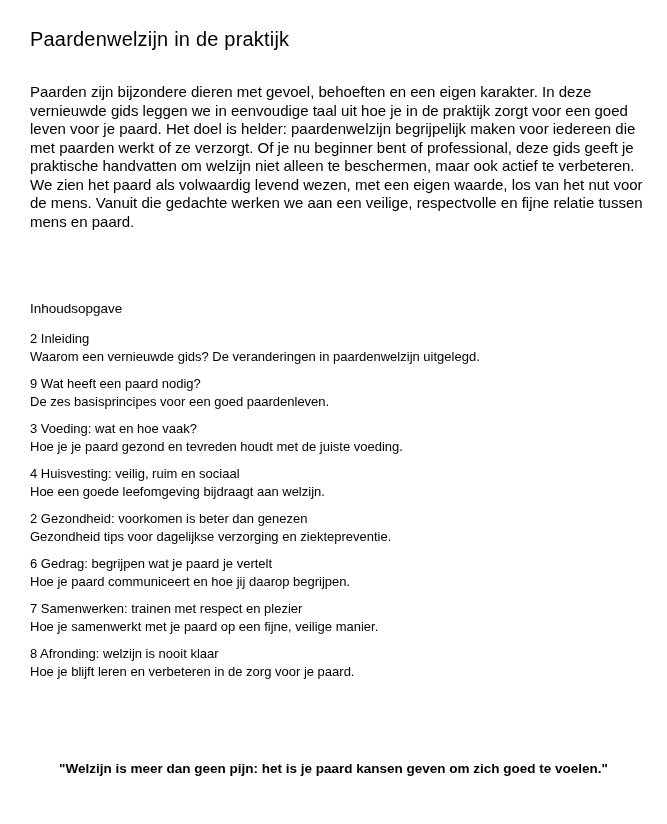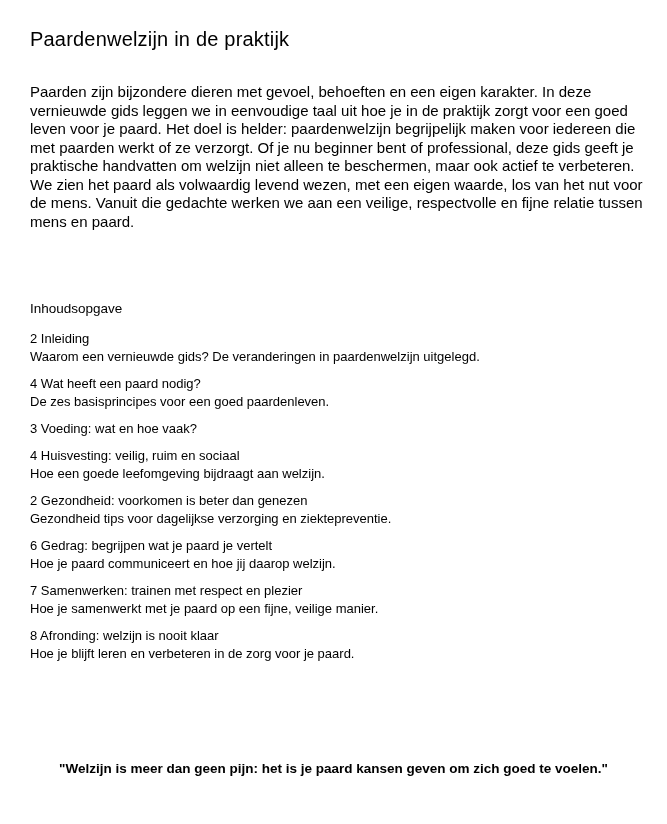--- a/index.html
+++ b/index.html
@@ -72,41 +72,42 @@
   <h2 class="toc-heading">Inhoudsopgave</h2>
 
   <div class="toc">
 
     <div class="toc-item">
       <span class="toc-title">2 Inleiding</span>
       <span class="toc-desc">Waarom een vernieuwde gids? De veranderingen in paardenwelzijn uitgelegd.</span>
     </div>
 
     <div class="toc-item">
-      <span class="toc-title">4 Wat heeft een paard nodig?</span>
+      <span class="toc-title">9 Wat heeft een paard nodig?</span>
       <span class="toc-desc">De zes basisprincipes voor een goed paardenleven.</span>
     </div>
 
     <div class="toc-item">
       <span class="toc-title">3 Voeding: wat en hoe vaak?</span>
+      <span class="toc-desc">Hoe je je paard gezond en tevreden houdt met de juiste voeding.</span>
     </div>
 
     <div class="toc-item">
       <span class="toc-title">4 Huisvesting: veilig, ruim en sociaal</span>
       <span class="toc-desc">Hoe een goede leefomgeving bijdraagt aan welzijn.</span>
     </div>
 
     <div class="toc-item">
       <span class="toc-title">2 Gezondheid: voorkomen is beter dan genezen</span>
       <span class="toc-desc">Gezondheid tips voor dagelijkse verzorging en ziektepreventie.</span>
     </div>
 
     <div class="toc-item">
       <span class="toc-title">6 Gedrag: begrijpen wat je paard je vertelt</span>
-      <span class="toc-desc">Hoe je paard communiceert en hoe jij daarop welzijn.</span>
+      <span class="toc-desc">Hoe je paard communiceert en hoe jij daarop begrijpen.</span>
     </div>
 
     <div class="toc-item">
       <span class="toc-title">7 Samenwerken: trainen met respect en plezier</span>
       <span class="toc-desc">Hoe je samenwerkt met je paard op een fijne, veilige manier.</span>
     </div>
 
     <div class="toc-item">
       <span class="toc-title">8 Afronding: welzijn is nooit klaar</span>
       <span class="toc-desc">Hoe je blijft leren en verbeteren in de zorg voor je paard.</span>

